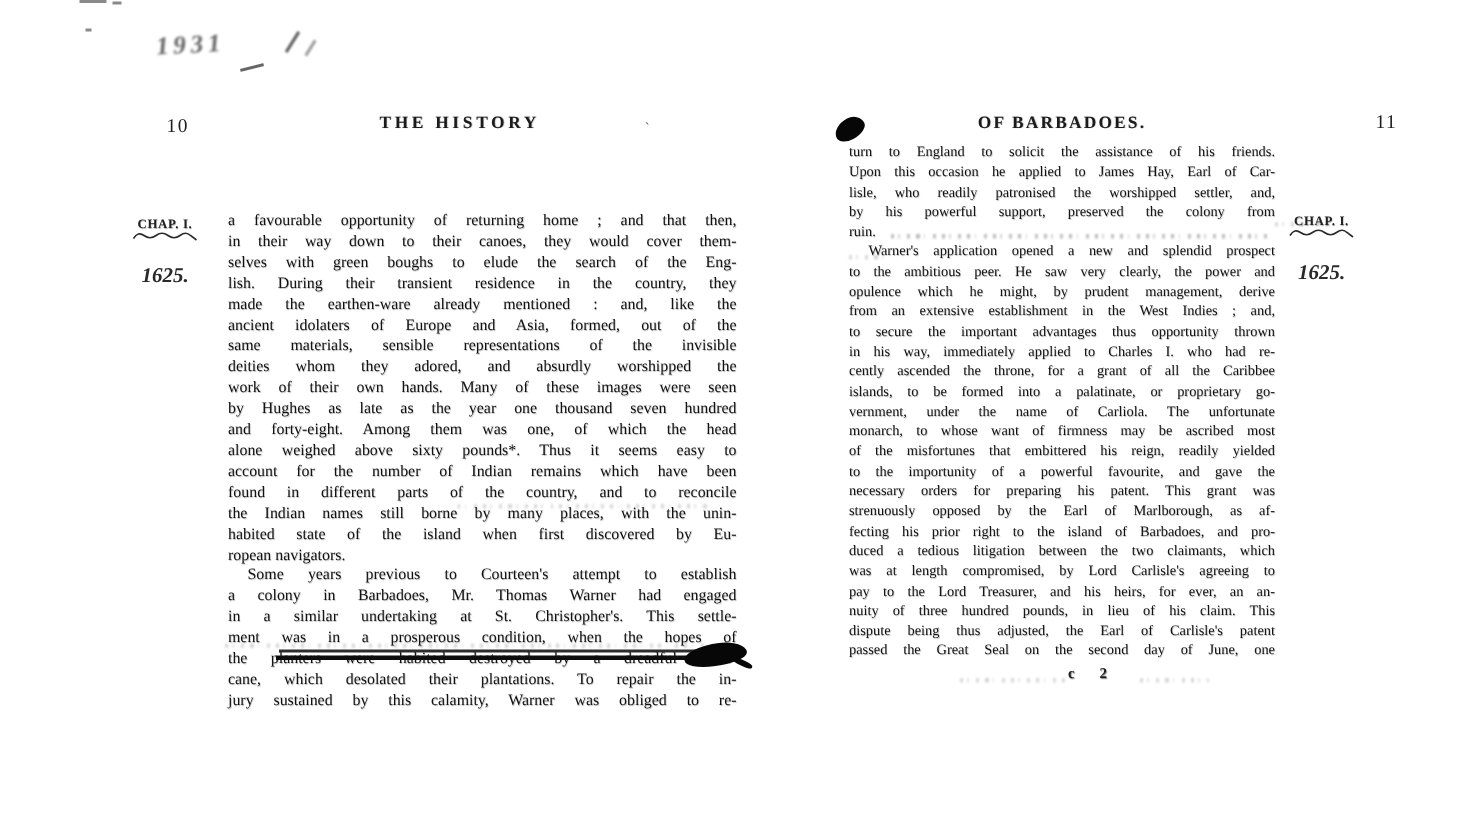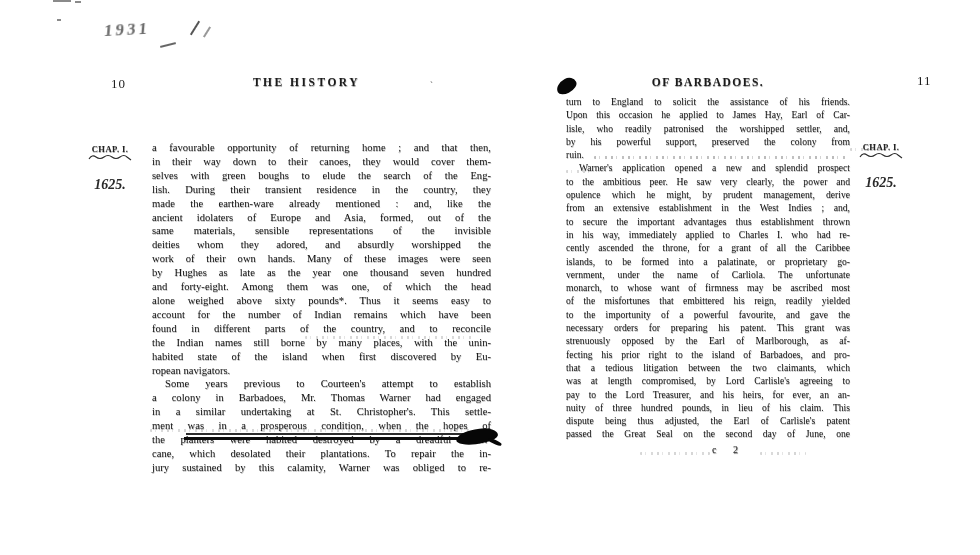--- a/index.html
+++ b/index.html
@@ -60,21 +60,21 @@
   .noise.light { opacity:0.33; }
   .stamp {
     font-size:17px; font-weight:bold; color:#4a4a4a; letter-spacing:3px;
     transform:rotate(-3deg) skewX(-8deg); filter:blur(0.7px); opacity:0.8;
   }
   .stamp-slash { width:2px; height:16px; background:#555; transform:rotate(32deg); filter:blur(0.6px); }
   .stamp-dash  { width:16px; height:2px; background:#666; transform:rotate(-14deg); filter:blur(0.5px); }
   .edgedash { background:#8a8a8a; filter:blur(0.4px); }
   .tinymark { font-size:9px; color:#555; }
   .sig {
-    font-size:10px; font-weight:normal; letter-spacing:7px; color:#1f1f1f;
+    font-size:10px; font-weight:bold; letter-spacing:7px; color:#1f1f1f;
     filter:blur(0.45px); text-shadow:0.5px 0.5px 0.8px rgba(0,0,0,0.5);
   }
 </style>
 </head>
 <body>
 
 <div class="scan">
 
   <div class="abs edgedash" style="left:53px; top:0px; width:18px; height:2px;"></div>
   <div class="abs edgedash" style="left:75px; top:1px; width:6px; height:1.5px;"></div>
@@ -150,32 +150,32 @@
   <div class="abs bodyblock rightbody" style="left:566px; top:95px;">
       <div class="tline">turn to England to solicit the assistance of his friends.</div>
       <div class="tline">Upon this occasion he applied to James Hay, Earl of Car-</div>
       <div class="tline">lisle, who readily patronised the worshipped settler, and,</div>
       <div class="tline">by his powerful support, preserved the colony from</div>
       <div class="tline endline">ruin.</div>
       <div class="tline indent">Warner's application opened a new and splendid prospect</div>
       <div class="tline">to the ambitious peer.  He saw very clearly, the power and</div>
       <div class="tline">opulence which he might, by prudent management, derive</div>
       <div class="tline">from an extensive establishment in the West Indies ; and,</div>
-      <div class="tline">to secure the important advantages thus establishment thrown</div>
+      <div class="tline">to secure the important advantages thus opportunity thrown</div>
       <div class="tline">in his way, immediately applied to Charles I. who had re-</div>
       <div class="tline">cently ascended the throne, for a grant of all the Caribbee</div>
       <div class="tline">islands, to be formed into a palatinate, or proprietary go-</div>
       <div class="tline">vernment, under the name of Carliola.  The unfortunate</div>
       <div class="tline">monarch, to whose want of firmness may be ascribed most</div>
       <div class="tline">of the misfortunes that embittered his reign, readily yielded</div>
       <div class="tline">to the importunity of a powerful favourite, and gave the</div>
       <div class="tline">necessary orders for preparing his patent.  This grant was</div>
       <div class="tline">strenuously opposed by the Earl of Marlborough, as af-</div>
       <div class="tline">fecting his prior right to the island of Barbadoes, and pro-</div>
-      <div class="tline">that a tedious litigation between the two claimants, which</div>
+      <div class="tline">duced a tedious litigation between the two claimants, which</div>
       <div class="tline">was at length compromised, by Lord Carlisle's agreeing to</div>
       <div class="tline">pay to the Lord Treasurer, and his heirs, for ever, an an-</div>
       <div class="tline">nuity of three hundred pounds, in lieu of his claim.  This</div>
       <div class="tline">dispute being thus adjusted, the Earl of Carlisle's patent</div>
       <div class="tline">passed the Great Seal on the second day of June, one</div>
     </div>
 
   <div class="abs noise" style="left:594px; top:156px; width:252px;"></div>
   <div class="abs noise light" style="left:566px; top:170px; width:28px;"></div>
   <div class="abs noise light" style="left:850px; top:148px; width:38px;"></div>

